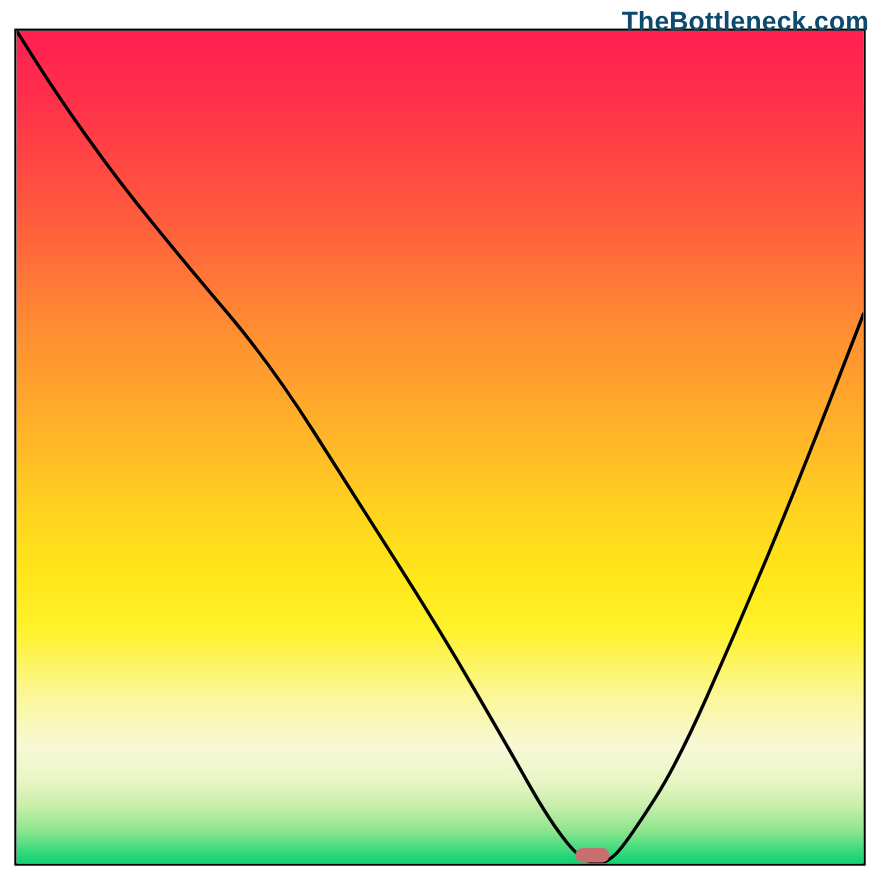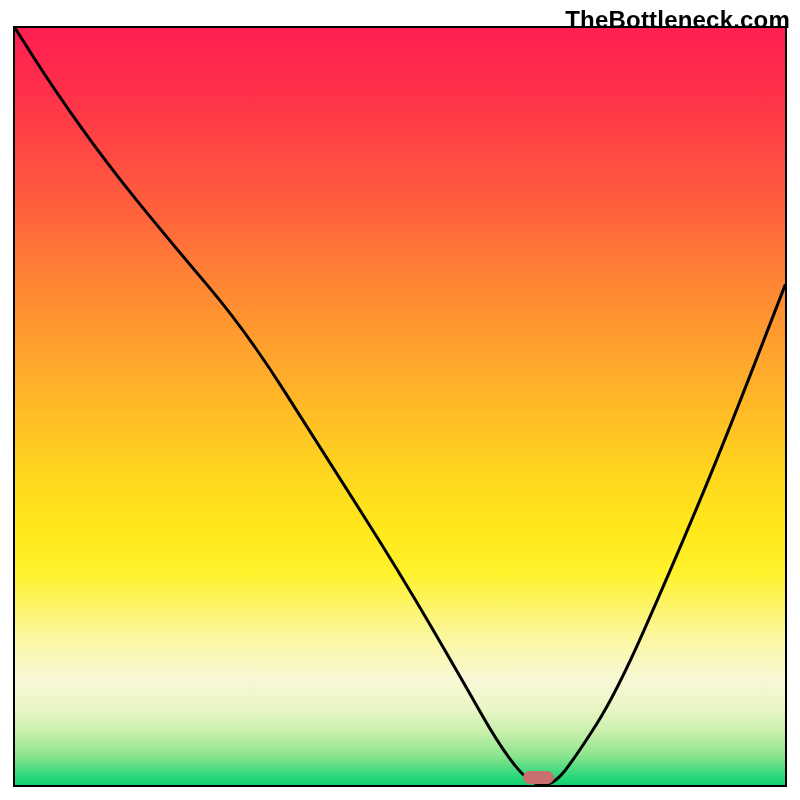--- a/index.html
+++ b/index.html
@@ -17,21 +17,21 @@
     height: 800px;
     background: #ffffff;
     box-sizing: border-box;
   }
   .watermark {
     position: absolute;
     top: 6px;
     right: 10px;
     font-size: 24px;
     font-weight: 600;
-    color: #000000;
+    color: #0c4a6e;
     letter-spacing: 0.2px;
     z-index: 60;
     user-select: none;
   }
   
   .plot-frame {
     position: absolute;
     left: 13px;
     top: 26px;
     width: 774px;   

